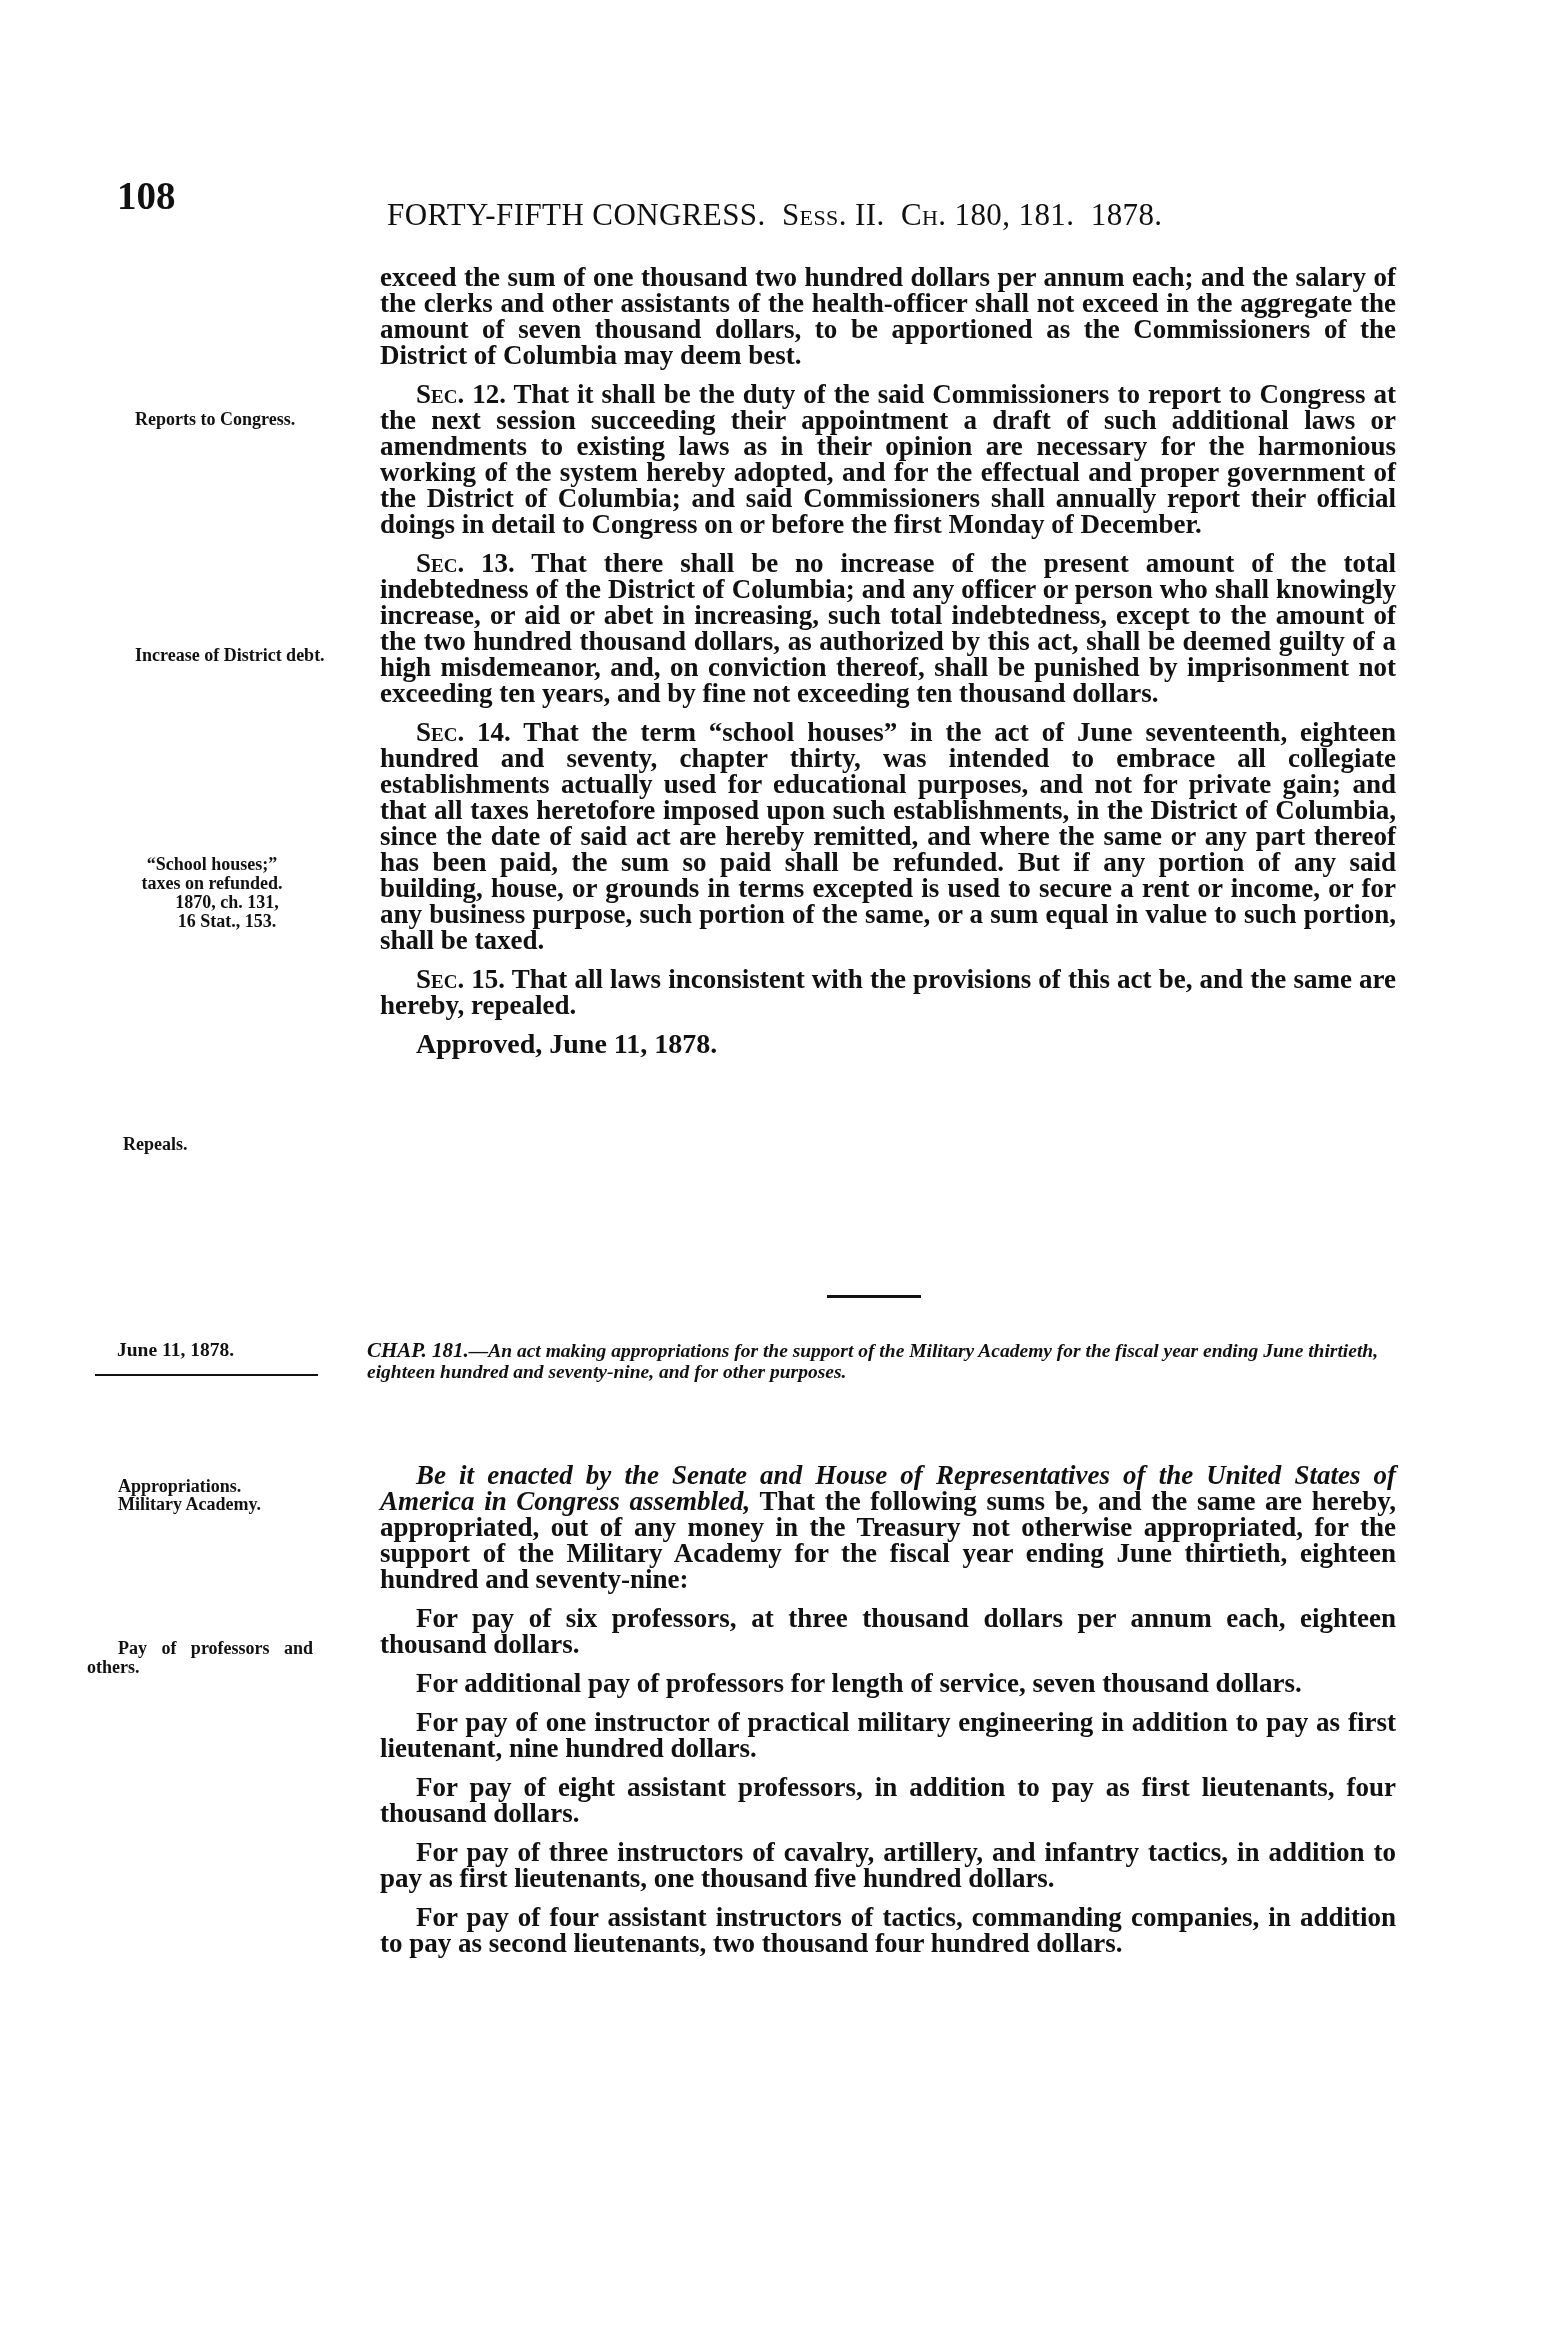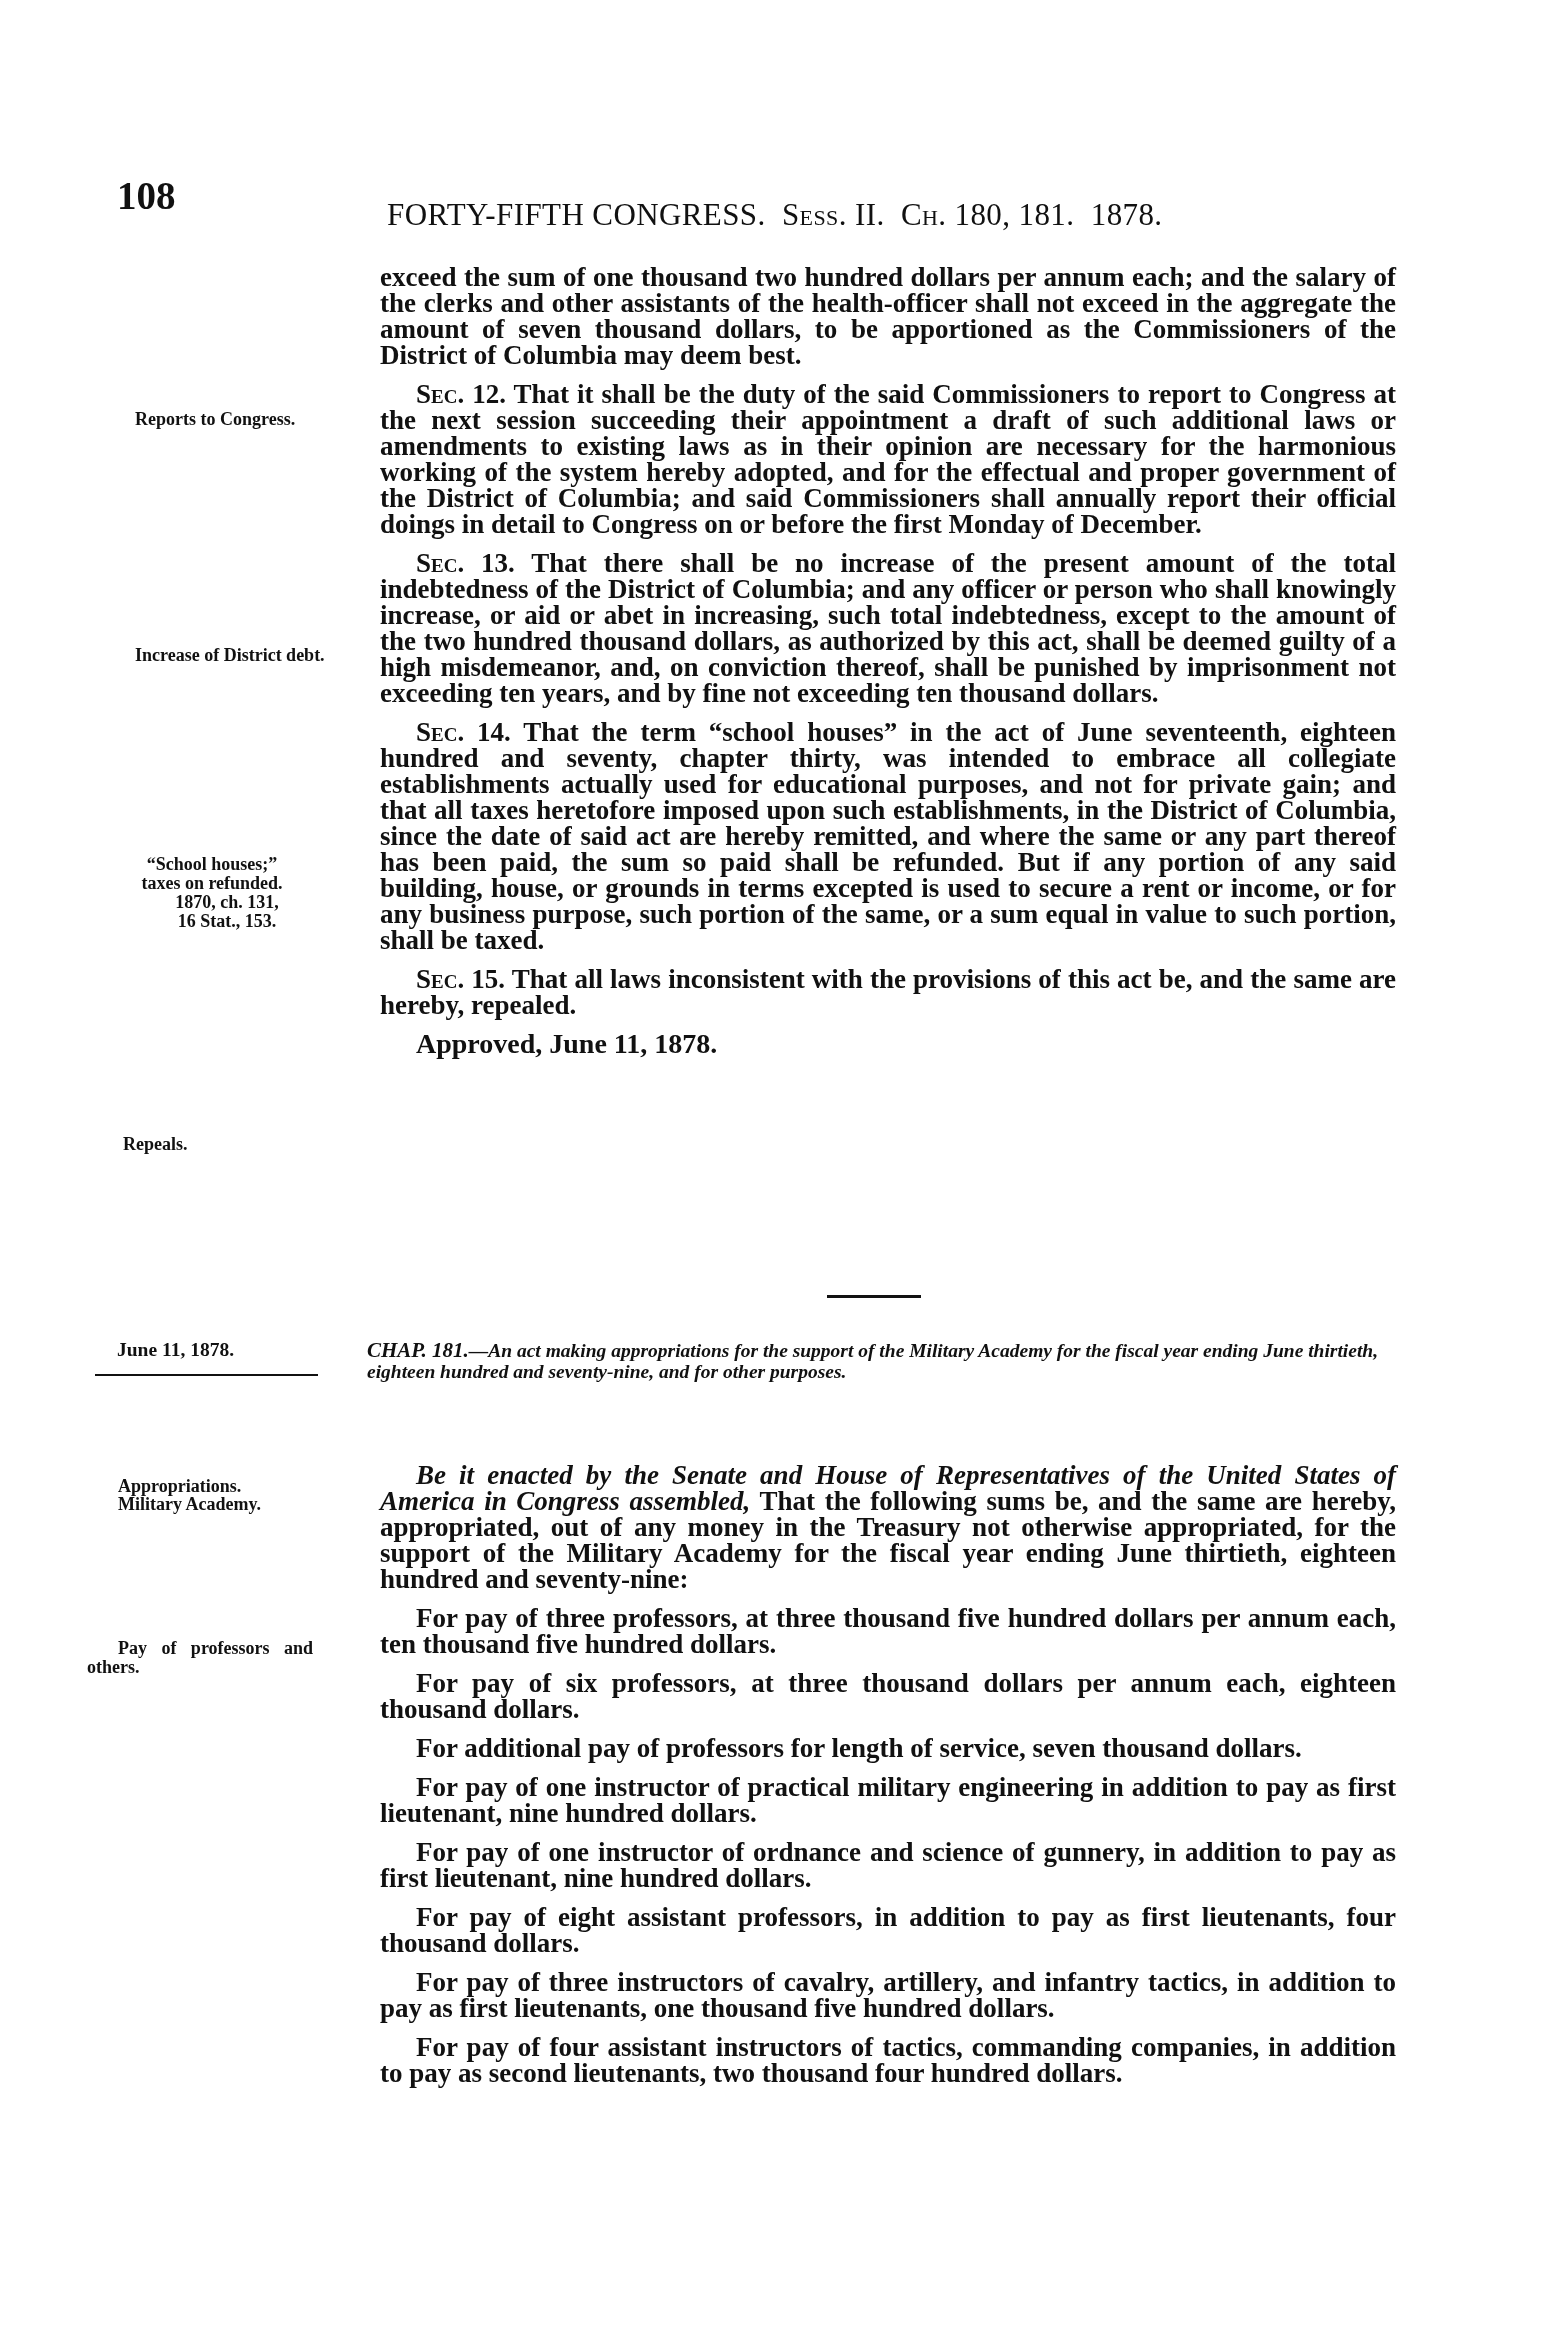--- a/index.html
+++ b/index.html
@@ -65,25 +65,23 @@
 
 <div class="note" style="left:117px; top:1340px; width:203px; font-size:19.5px;">June 11, 1878.</div>
 <div class="rule" style="left:95px; top:1374px; width:223px; height:2.3px;"></div>
 
 <div class="abs chap-title" style="top:1340px;">
   <span class="label">CHAP. 181.</span><span>—An act making appropriations for the support of the Military Academy for the fiscal year ending June thirtieth, eighteen hundred and seventy-nine, and for other purposes.</span>
 </div>
 
 <div class="abs col" style="top:1449px;">
   <p class="ind"><span class="italic">Be it enacted by the Senate and House of Representatives of the United States of America in Congress assembled,</span> <span>That the following sums be, and the same are hereby, appropriated, out of any money in the Treasury not otherwise appropriated, for the support of the Military Academy for the fiscal year ending June thirtieth, eighteen hundred and seventy-nine:</span></p>
-  <p class="ind" style="margin-top:6.2px;">For pay of three professors, at three thousand five hundred dollars per annum each, ten thousand five hundred dollars.</p>
   <p class="ind">For pay of six professors, at three thousand dollars per annum each, eighteen thousand dollars.</p>
   <p class="ind">For additional pay of professors for length of service, seven thousand dollars.</p>
   <p class="ind">For pay of one instructor of practical military engineering in addition to pay as first lieutenant, nine hundred dollars.</p>
-  <p class="ind">For pay of one instructor of ordnance and science of gunnery, in addition to pay as first lieutenant, nine hundred dollars.</p>
   <p class="ind">For pay of eight assistant professors, in addition to pay as first lieutenants, four thousand dollars.</p>
   <p class="ind">For pay of three instructors of cavalry, artillery, and infantry tactics, in addition to pay as first lieutenants, one thousand five hundred dollars.</p>
   <p class="ind">For pay of four assistant instructors of tactics, commanding companies, in addition to pay as second lieutenants, two thousand four hundred dollars.</p>
 </div>
 
 <div class="note" style="left:87px; top:1477px; width:250px;">
   <span style="display:block;text-indent:31px;">Appropriations.</span>
 </div>
 <div class="note" style="left:87px; top:1495px; width:226px;">
   <span style="display:block;text-indent:31px;">Military Academy.</span>

